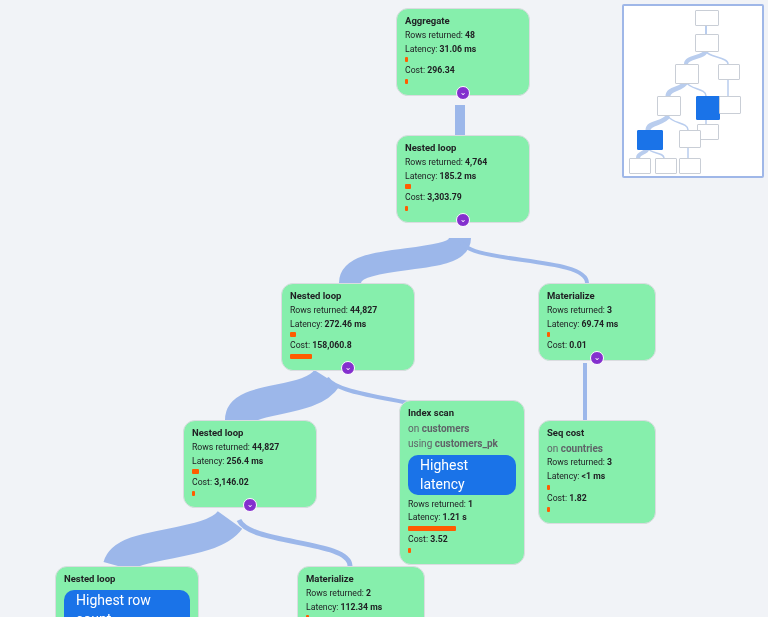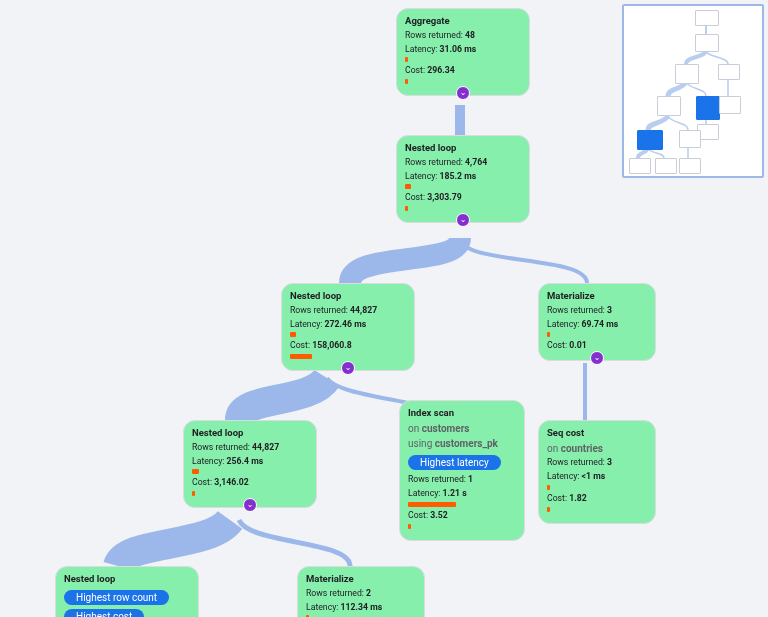--- a/index.html
+++ b/index.html
@@ -5,21 +5,21 @@
   html,body{margin:0;padding:0;width:768px;height:617px;background:#f1f3f7;font-family:-apple-system,BlinkMacSystemFont,"Segoe UI",Roboto,Helvetica,Arial,sans-serif;overflow:hidden;color:#202124}
   .canvas{position:relative;width:768px;height:617px}
   svg.edges{position:absolute;inset:0;width:768px;height:617px;pointer-events:none}
 
   .node{position:absolute;background:#86efac;border:1px solid #dadce0;border-radius:12px;padding:6px 8px 8px;font-size:9px;line-height:1.35;box-shadow:0 0 0 rgba(0,0,0,0)}
   .node .title{font-weight:700;font-size:9.5px;margin-bottom:2px}
   .node .sub{font-size:10px;color:#5f6368;margin-bottom:2px}
   .node .lbl{font-size:8.7px;margin-top:2px}
   .node b{font-weight:700}
   .bar{height:5px;border-radius:1px;background:#ff5c00;margin:2px 0 3px}
-  .badge{display:inline-block;background:#1a73e8;color:#fff;border-radius:10px;padding:1px 12px;font-size:10px;margin:2px 0}
+  .badge{display:inline-block;background:#1a73e8;color:#fff;border-radius:10px;padding:1px 12px;font-size:14px;margin:2px 0}
   .chev{position:absolute;left:50%;bottom:-5px;transform:translateX(-50%);font-size:8px;color:#fff;background:#8430ce;border-radius:50%;width:12px;height:12px;line-height:12px;text-align:center;border:1px solid #fff}
 
   
   .minimap{position:absolute;top:4px;right:4px;width:138px;height:170px;background:#fff;border:2px solid #9fb7e8;border-radius:2px;overflow:hidden}
   .minimap .mm{position:absolute;background:#fff;border:1px solid #c9ced6;border-radius:1px}
   .minimap .hl{background:#1a73e8;border-color:#1a73e8}
   .minimap svg{position:absolute;inset:0}
 </style>
 </head>
 <body>

